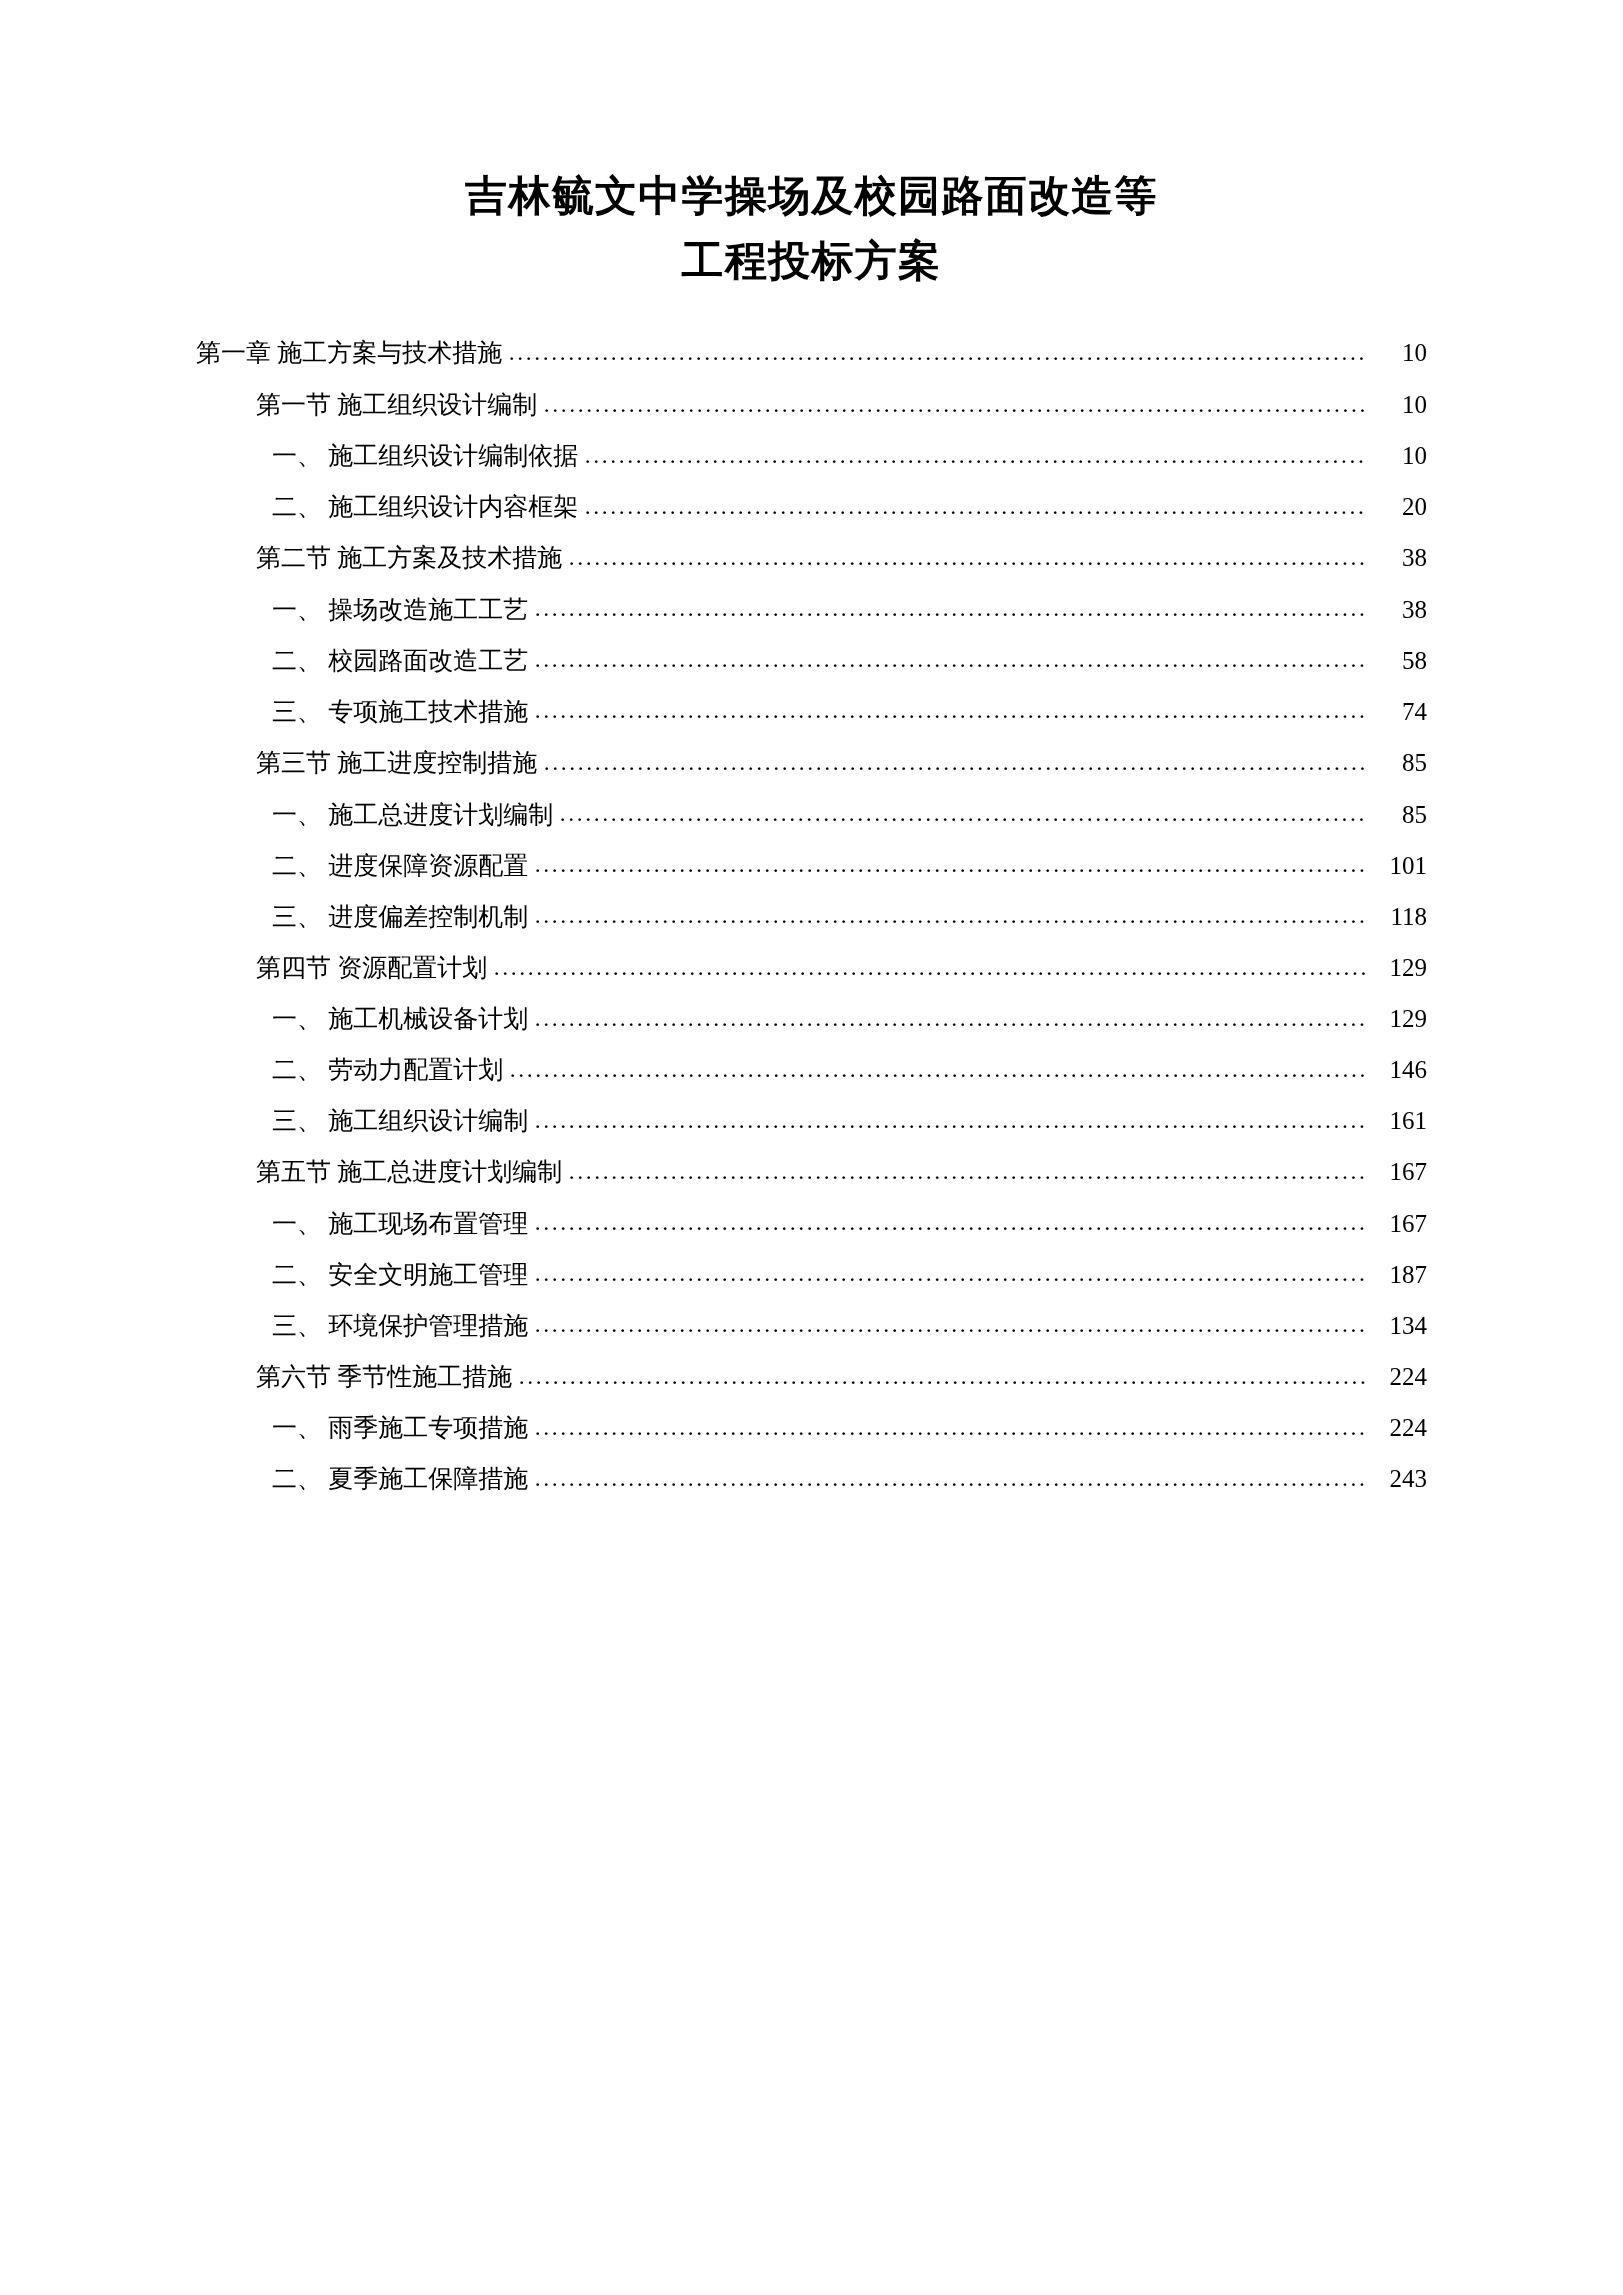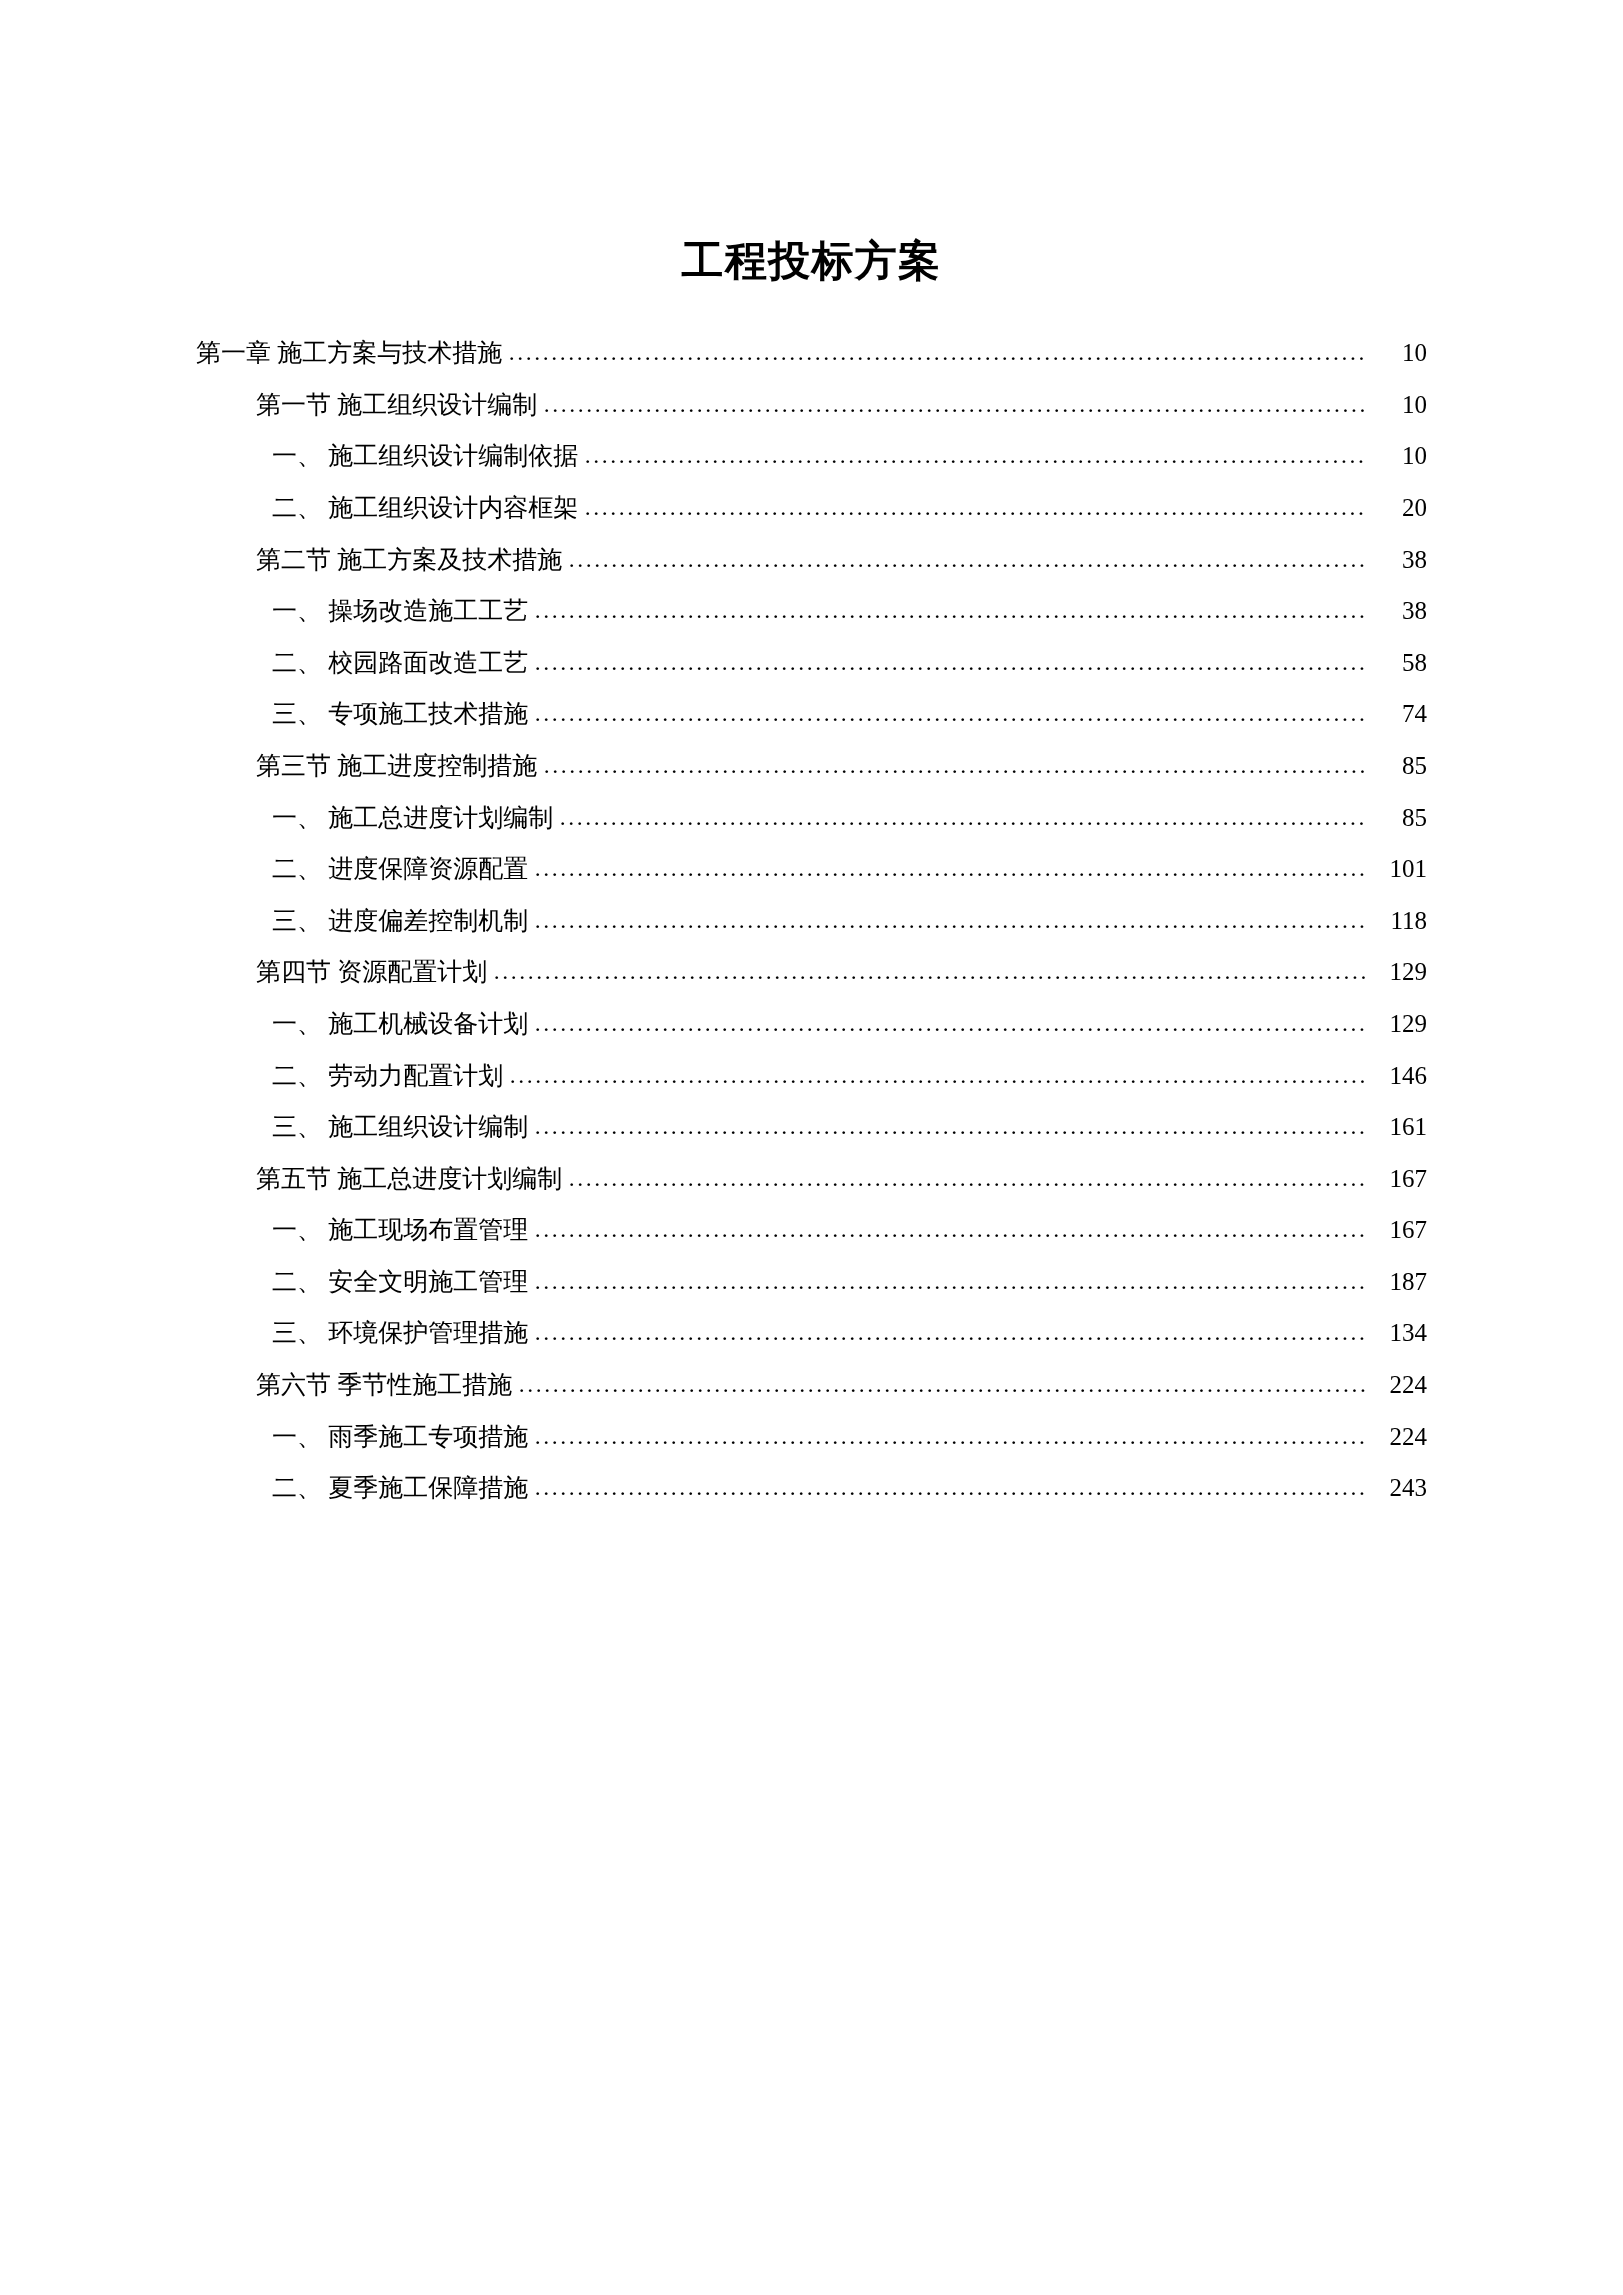--- a/index.html
+++ b/index.html
@@ -54,29 +54,29 @@
     transform: translateY(-1.3px);
   }
   .toc-entry .page-num {
     flex: 0 0 auto;
     padding-left: 10.5px;
     text-align: right;
     min-width: 52px;
   }
   .level-1 { margin-left: 0px; }
   .level-2 { margin-left: 60px; }
-  .level-3 { margin-left: 76px; }
+  .level-3 { margin-left: 76px; align-items: flex-end; }
 </style>
 </head>
 <body>
 
 <div class="page">
 
   <h1 class="doc-title">
-    <br>
+    <span>吉林毓文中学操场及校园路面改造等</span><br>
     <span>工程投标方案</span>
   </h1>
 
   <div class="toc" id="toc-root">
       <div class="toc-entry level-1">
         <span class="label">第一章  施工方案与技术措施</span>
         <span class="dots">.......................................................................................................................</span>
         <span class="page-num">10</span>
       </div>
       <div class="toc-entry level-2">

